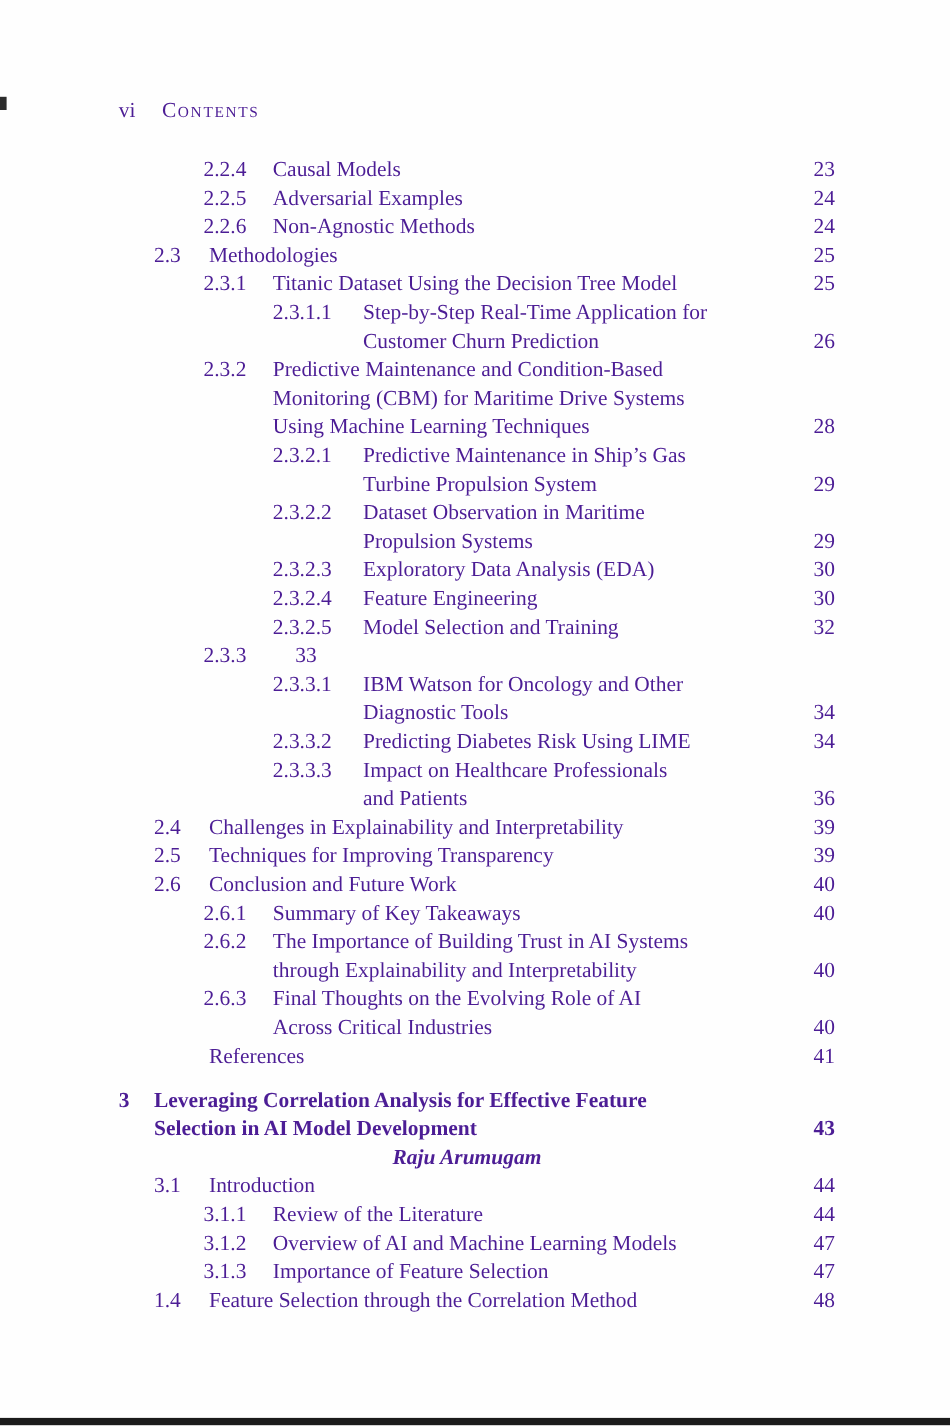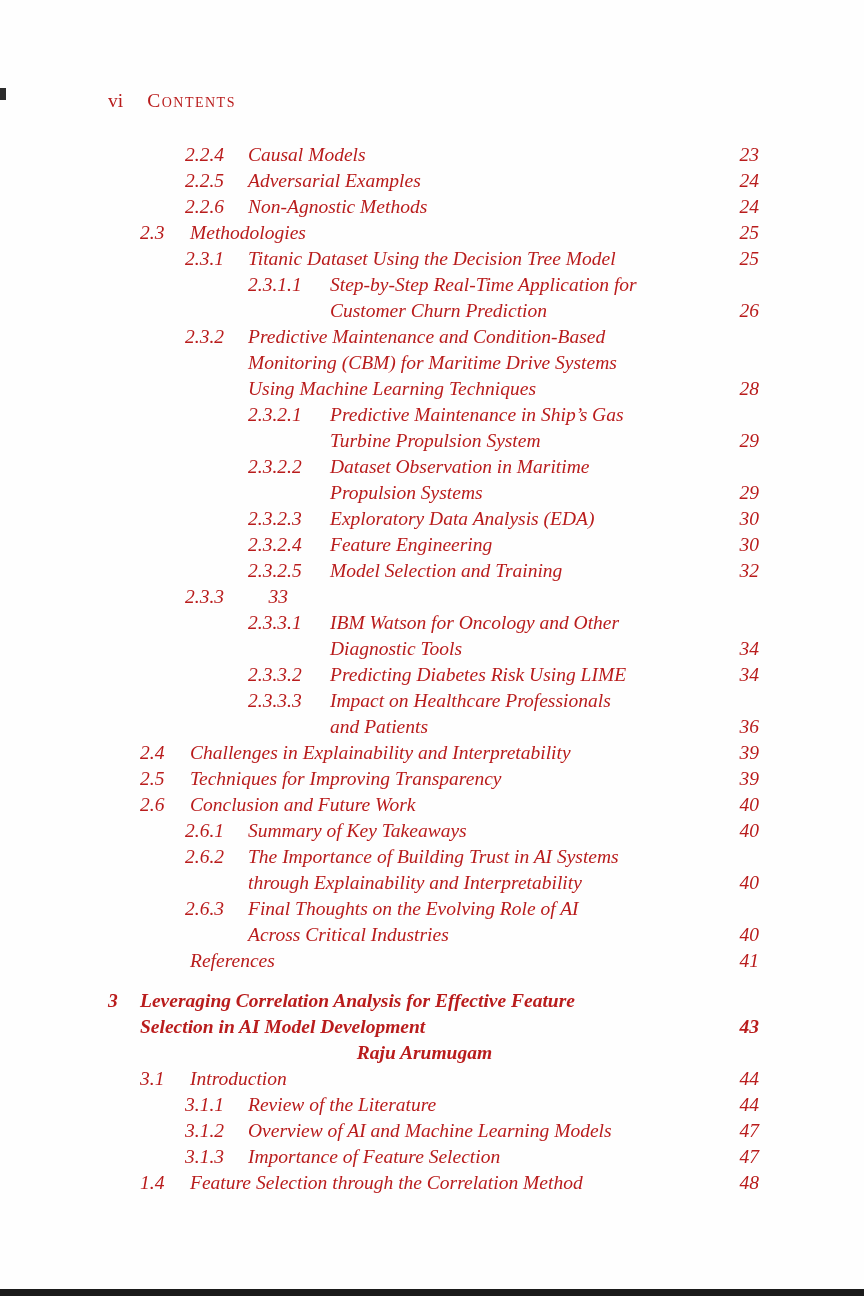--- a/index.html
+++ b/index.html
@@ -10,21 +10,21 @@
   .page {
     position: relative;
     width: 864px;
     height: 1296px;
     margin: 0 auto;
     background: #fefefe;
     overflow: hidden;
     font-family: "Liberation Serif", "DejaVu Serif", serif;
     font-size: 19.5px;
     line-height: 26px;
-    color: #b91c1c;
+    color: #4c1d95;
   }
   .running-head {
     position: absolute;
     top: 88px;
     left: 108px;
     display: flex;
     align-items: baseline;
     gap: 24px;
   }
   .folio { font-size: 19.5px; }
@@ -35,21 +35,20 @@
   }
   .toc {
     position: absolute;
     top: 142px;
     left: 108px;
     width: 651px;
   }
   .entry {
     display: flex;
     align-items: stretch;
-    font-style: italic;
   }
   .entry .num {
     flex: none;
     white-space: nowrap;
   }
   .entry .text {
     flex: 1 1 auto;
     white-space: pre-line;
     padding-right: 10px;
   }

